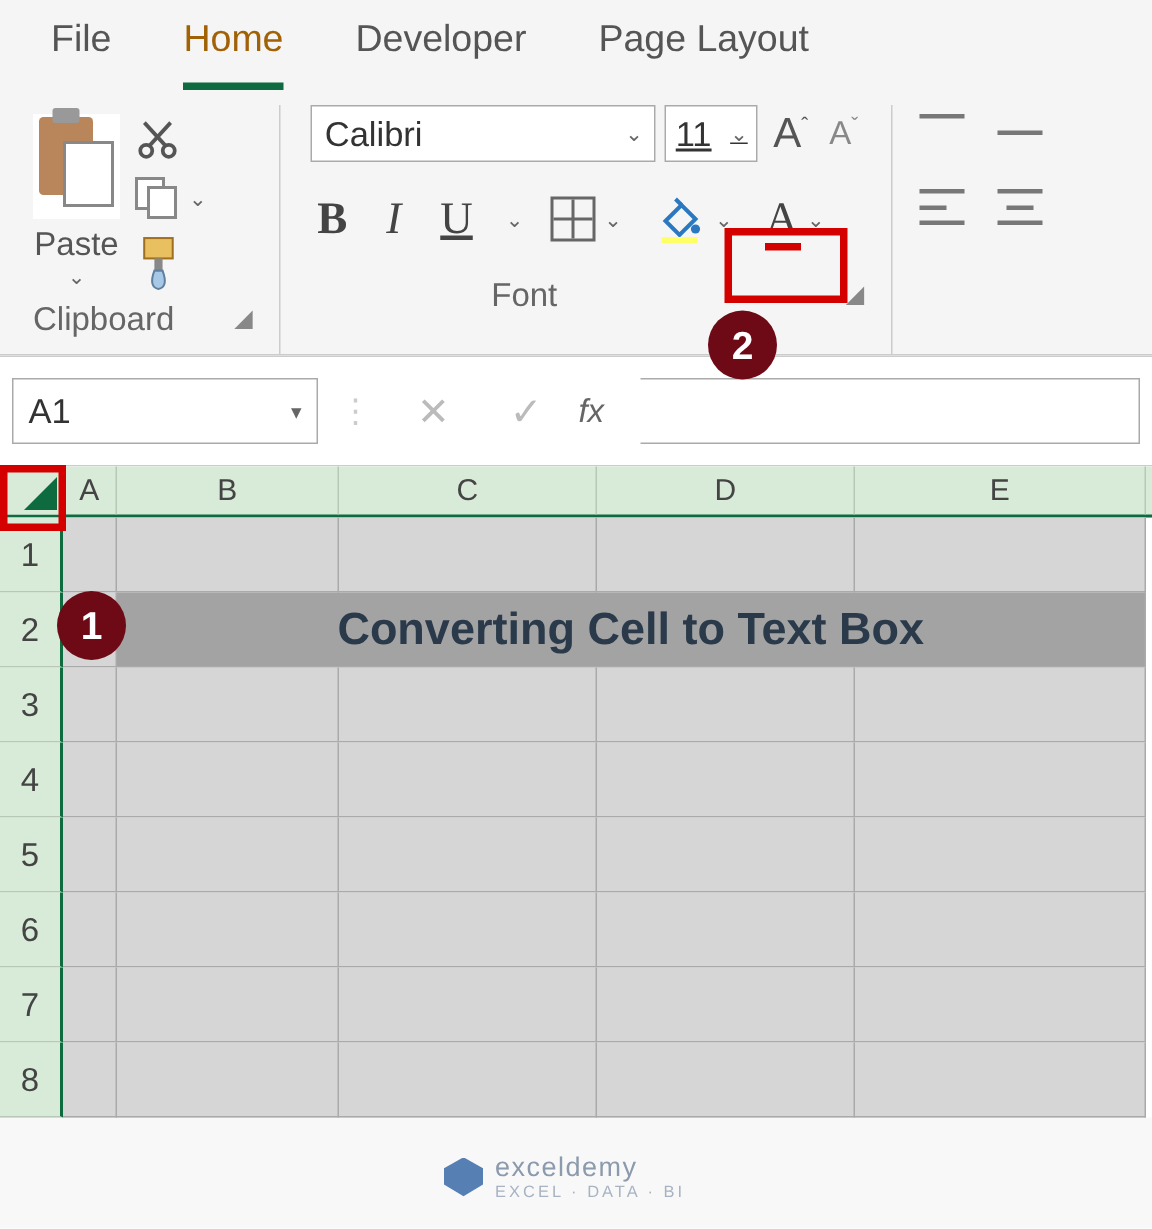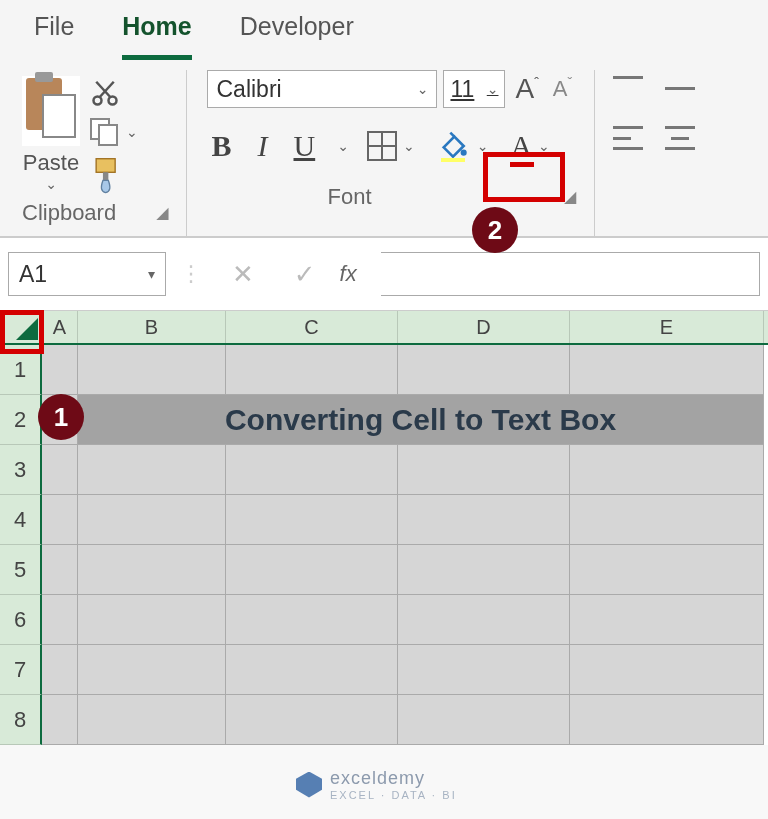--- a/index.html
+++ b/index.html
@@ -19,21 +19,21 @@
     border-bottom: 1px solid #ccc;
   }
   .tabs {
     display: flex;
     gap: 48px;
     padding: 8px 0 0 34px;
     font-size: 25px;
     color: #555;
   }
   .tab { padding: 4px 0 14px 0; cursor: pointer; }
-  .tab.active { color: #14532d; font-weight: 700; border-bottom: 5px solid #0d6b3f; }
+  .tab.active { color: #a16207; font-weight: 400; border-bottom: 5px solid #0d6b3f; }
   .ribbon-body {
     display: flex;
     padding: 10px 0 0 14px;
   }
   .group {
     padding: 0 18px 6px 8px;
     border-right: 1px solid #ccc;
     position: relative;
   }
   .group:last-child { border-right: none; }
@@ -120,21 +120,21 @@
     width:30px; height:24px; cursor:pointer;
     display:flex; flex-direction:column; justify-content:space-between;
   }
   .align-btn span { height:3px; background:#777;}
   
   .formula-bar {
     display:flex; align-items:center; gap:8px;
     padding:14px 8px; background:#fff; border-top:1px solid #ccc; border-bottom:1px solid #ccc;
   }
   .name-box {
-    width:158px; height:44px; border:1px solid #aaa; background:#fff;
+    width:204px; height:44px; border:1px solid #aaa; background:#fff;
     display:flex; align-items:center; justify-content:space-between;
     padding:0 10px; font-size:23px; color:#333;
   }
   .fx-sep { color:#ccc; font-size:22px; padding:0 6px;}
   .fx-btn { font-size:26px; color:#bbb; padding:0 16px; cursor:pointer; }
   .fx-label { font-style:italic; font-size:22px; color:#666; padding-right:16px;}
   .formula-input { flex:1; height:44px; border:1px solid #aaa; border-left:none; background:#fff;}
   
   .sheet {
     position:relative;
@@ -210,20 +210,21 @@
   .wm-sub { font-size:11px; letter-spacing:2px; color:#9aa8ba;}
 </style>
 </head>
 <body>
 
 <div class="ribbon">
   <div class="tabs">
     <div class="tab">File</div>
     <div class="tab active">Home</div>
     <div class="tab">Developer</div>
+    <div class="tab">Page Layout</div>
   </div>
 
   <div class="ribbon-body">
 
     <div class="group">
       <div class="clipboard-body">
         <div class="paste-big">
           <div class="paste-icon">
             <div class="paste-board"></div>
             <div class="paste-clip"></div>

